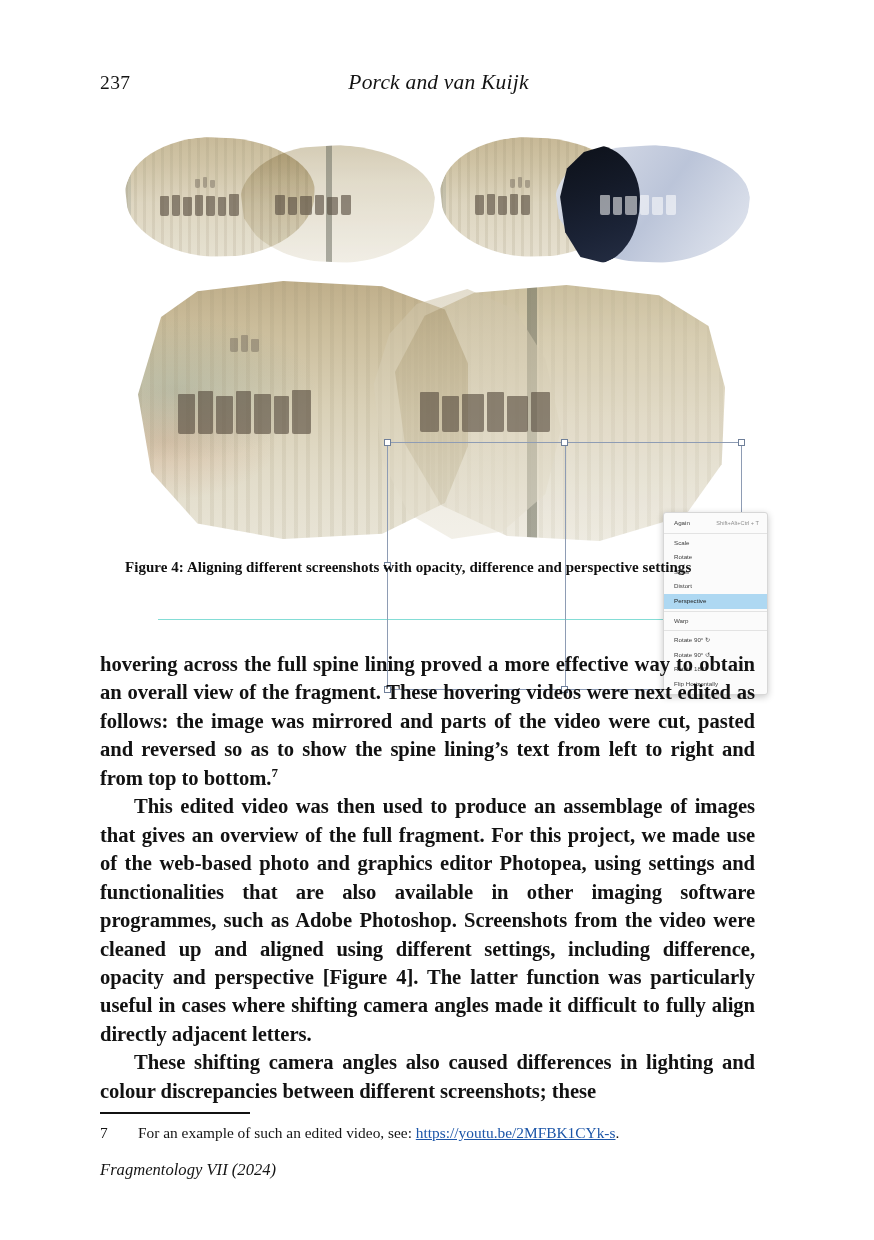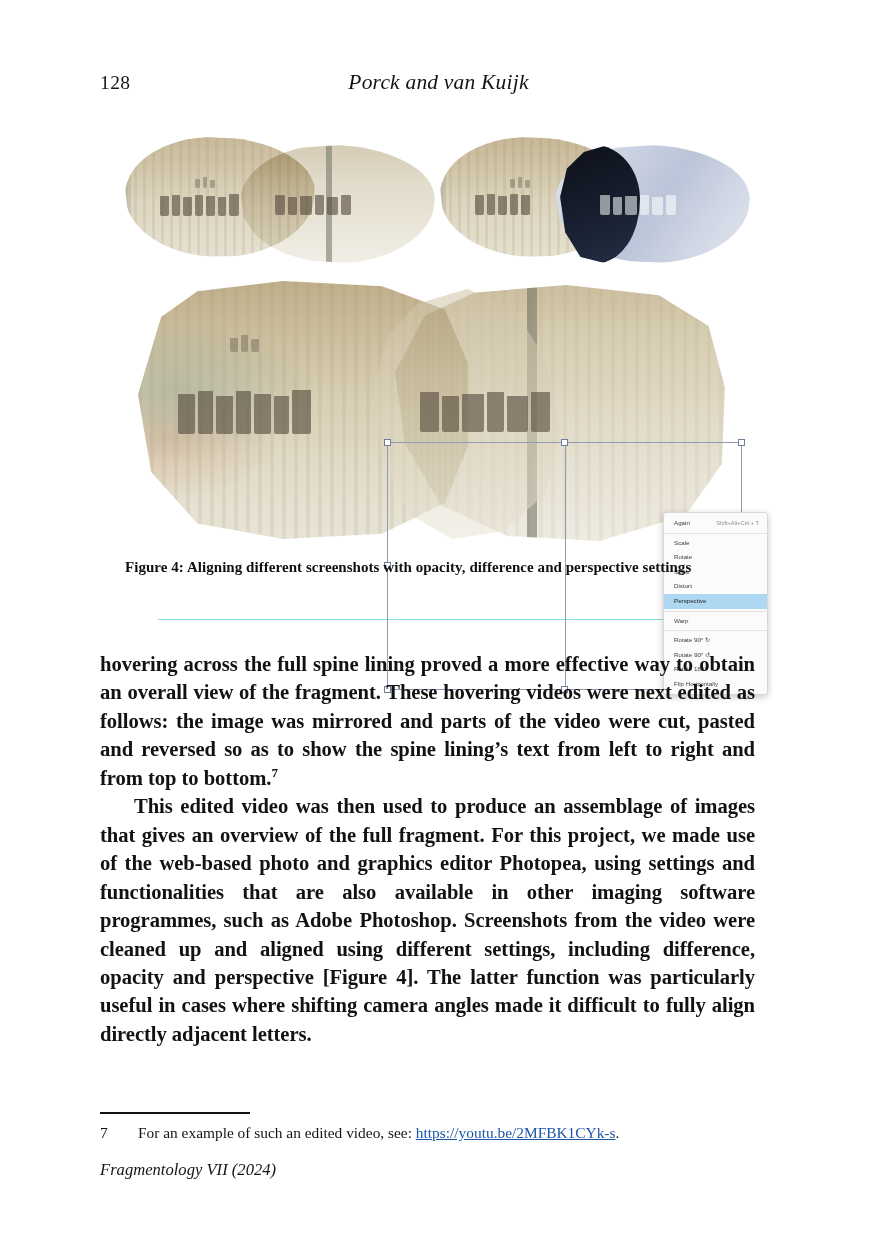--- a/index.html
+++ b/index.html
@@ -329,21 +329,21 @@
     font-variant: small-caps;
     font-size: 16.6px;
   }
 </style>
 </head>
 <body>
 
 <div class="page">
 
   <div class="runhead">
-    <div class="folio">128</div>
+    <div class="folio">237</div>
     <div class="runhead-title">Porck and van Kuijk</div>
   </div>
 
   <div class="figure">
     <div class="fig-canvas">
 
       <div class="blob tl-a"></div>
       <div class="glyphs dark" style="left:95px; top:52px;">
         <span style="width:5px;height:9px"></span>
           <span style="width:4px;height:11px"></span>
@@ -476,20 +476,21 @@
       </div>
 
     </div>
   </div>
 
   <div class="caption">Figure 4: Aligning different screenshots with opacity, difference and perspective settings</div>
 
   <div class="body">
     <p><span>hovering across the full spine lining proved a more effective way to obtain an overall view of the fragment. These hovering videos were next edited as follows: the image was mirrored and parts of the video were cut, pasted and reversed so as to show the spine lining’s text from left to right and from top to bottom.</span><span class="fnmark">7</span></p>
     <p class="indent">This edited video was then used to produce an assemblage of images that gives an overview of the full fragment. For this project, we made use of the web-based photo and graphics editor Photopea, using settings and functionalities that are also available in other imaging software programmes, such as Adobe Photoshop. Screenshots from the video were cleaned up and aligned using different settings, including difference, opacity and perspective [Figure 4]. The latter function was particularly useful in cases where shifting camera angles made it difficult to fully align directly adjacent letters.</p>
+    <p class="indent">These shifting camera angles also caused differences in lighting and colour discrepancies between different screenshots; these</p>
   </div>
 
   <div class="fn-rule"></div>
   <div class="footnote">
     <div class="fn-num">7</div>
     <div class="fn-text"><span>For an example of such an edited video, see: </span><a href="#">https://youtu.be/2MFBK1CYk-s</a><span>.</span></div>
   </div>
 
   <div class="footer">
     <span>Fragmentology</span>

